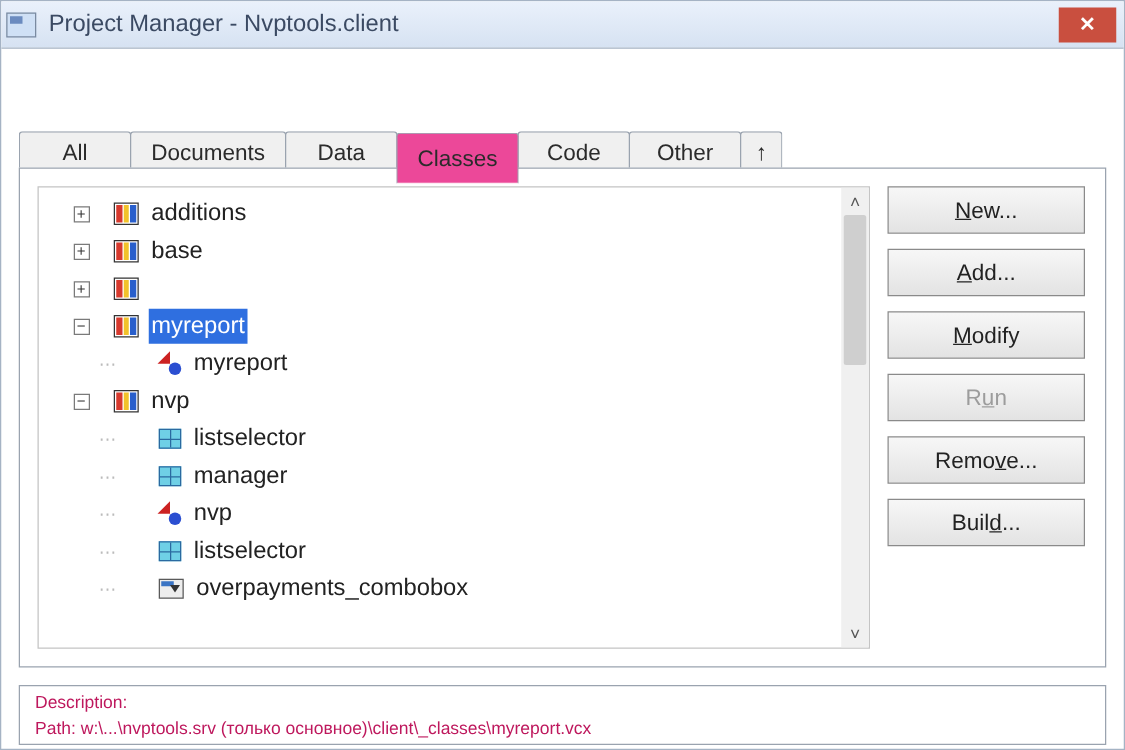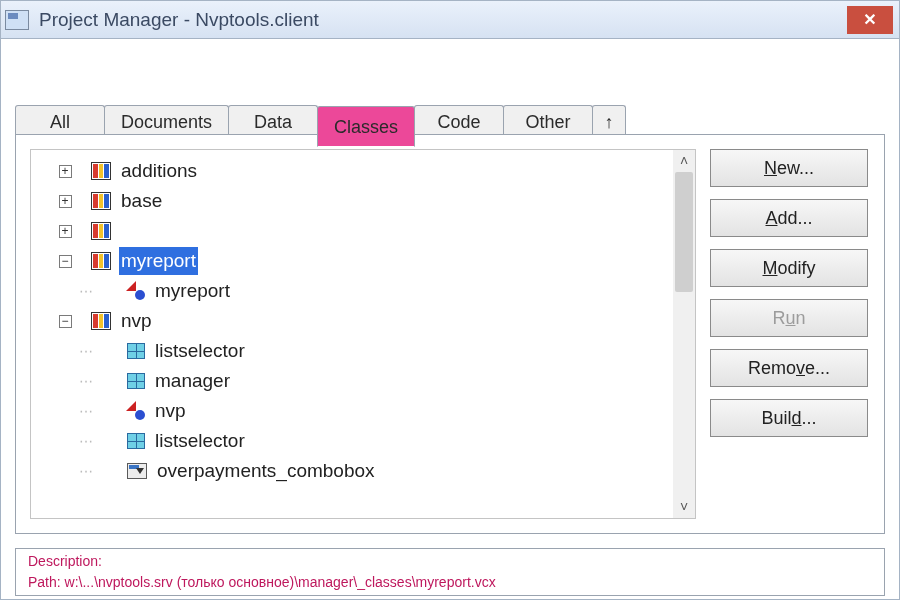--- a/index.html
+++ b/index.html
@@ -400,17 +400,17 @@
   </div>
 
   <div class="descbox">
     <div>
       <span>Description:</span>
       <span></span>
     </div>
     <div>
       <span>Path:</span>
       <span> </span>
-      <span>w:\...\nvptools.srv (только основное)\manager\_classes\myreport.vcx</span>
+      <span>w:\...\nvptools.srv (только основное)\client\_classes\myreport.vcx</span>
     </div>
   </div>
 
 </div>
 
 </body></html>

